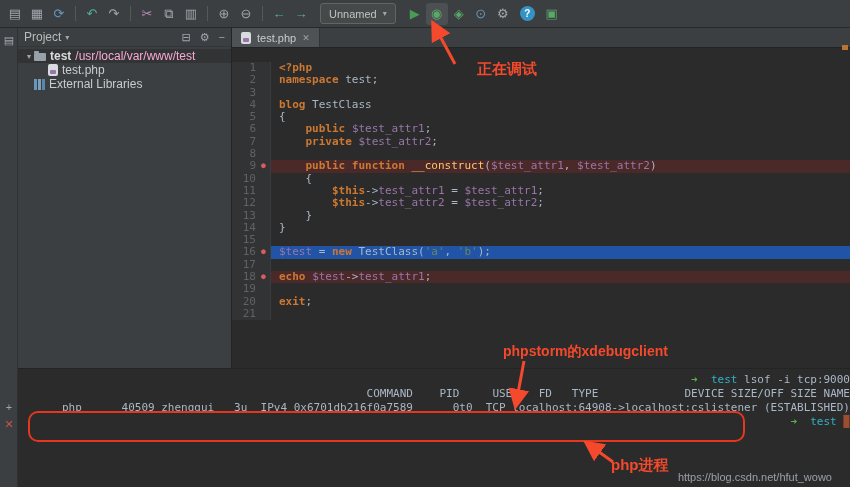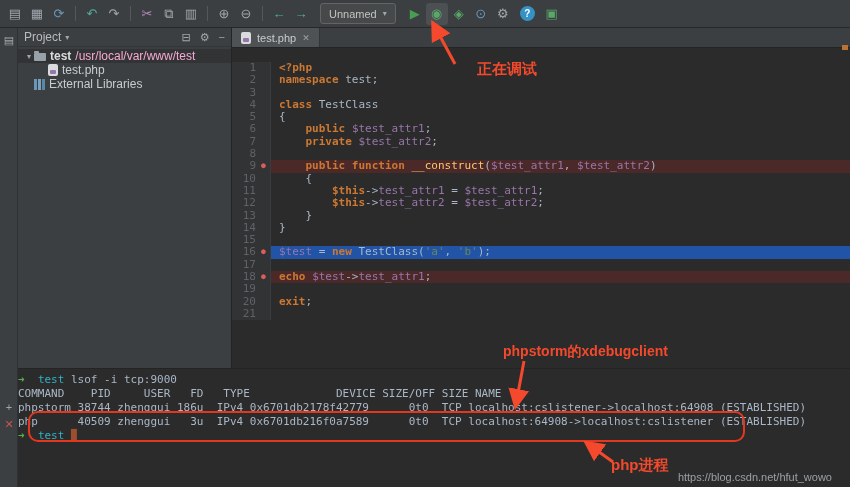--- a/index.html
+++ b/index.html
@@ -62,22 +62,22 @@
   .tk-k{color:#cc7832;font-weight:bold;}
   .tk-v{color:#9876aa;}
   .tk-f{color:#ffc66b;}
   .tk-s{color:#6a8759;}
   .tk-d{color:#a9b7c6;}
   
   .terminal{position:absolute;left:18px;top:368px;width:832px;height:119px;background:#2b2b2b;
             border-top:1px solid #232525;box-sizing:border-box;}
   .terminal-header{height:17px;background:#37393b;display:flex;align-items:center;padding-left:10px;
                    font-size:11px;color:#bbbbbb;border-bottom:1px solid #2c2e30;}
-  .terminal-body{padding:4px 0 0 0;font-family:"DejaVu Sans Mono",monospace;font-size:11px;
-                 line-height:14px;color:#b9bcbf;}
+  .terminal-body{padding:4px 0 0 12px;font-family:"DejaVu Sans Mono",monospace;font-size:11px;
+                 line-height:14px;color:#b9bcbf;text-align:right;}
   .tline{white-space:pre;height:14px;}
   .tk-g{color:#55b348;font-weight:bold;}
   .tk-cy{color:#2fb3c7;}
   .tk-cursor{color:#9c4e2e;}
   
   .ann{position:absolute;color:#f4492c;font-weight:bold;z-index:60;white-space:nowrap;}
   .ann-debug{left:463px;top:60px;font-size:15px;margin-left:14px;}
   .ann-xdebug{left:487px;top:343px;font-size:14px;margin-left:16px;}
   .ann-php{left:611px;top:456px;font-size:15px;}
   .hl-box{position:absolute;left:28px;top:411px;width:717px;height:31px;border:2px solid #e5371e;
@@ -185,21 +185,21 @@
             <span class="lnum">3</span>
             <span class="dot"></span>
           </div>
           <div class="lcode"></div>
         </div>
         <div class="eline">
           <div class="gut">
             <span class="lnum">4</span>
             <span class="dot"></span>
           </div>
-          <div class="lcode"><span class="tk-k">class</span><span class="tk-d"> TestClass</span></div>
+          <div class="lcode"><span class="tk-k">blog</span><span class="tk-d"> TestClass</span></div>
         </div>
         <div class="eline">
           <div class="gut">
             <span class="lnum">5</span>
             <span class="dot"></span>
           </div>
           <div class="lcode"><span class="tk-d">{</span></div>
         </div>
         <div class="eline">
           <div class="gut">
@@ -314,21 +314,20 @@
           <div class="lcode"></div>
         </div>
       </div>
   </div>
   <div class="stripe-mark"></div>
 
   <div class="terminal">
     <div class="terminal-body">
         <div class="tline"><span class="tk-g">➜  </span><span class="tk-cy">test </span><span class="tk-d">lsof -i tcp:9000</span></div>
         <div class="tline"><span class="tk-d">COMMAND    PID     USER   FD   TYPE             DEVICE SIZE/OFF SIZE NAME</span></div>
-        <div class="tline"><span class="tk-d">phpstorm 38744 zhenggui 186u  IPv4 0x6701db2178f42779      0t0  TCP localhost:cslistener-&gt;localhost:64908 (ESTABLISHED)</span></div>
         <div class="tline"><span class="tk-d">php      40509 zhenggui   3u  IPv4 0x6701db216f0a7589      0t0  TCP localhost:64908-&gt;localhost:cslistener (ESTABLISHED)</span></div>
         <div class="tline"><span class="tk-g">➜  </span><span class="tk-cy">test </span><span class="tk-cursor">▉</span></div>
       </div>
   </div>
 
   <div class="hl-box"></div>
   <div class="ann ann-debug">正在调试</div>
   <div class="ann ann-xdebug">phpstorm的xdebugclient</div>
   <div class="ann ann-php">php进程</div>
 

